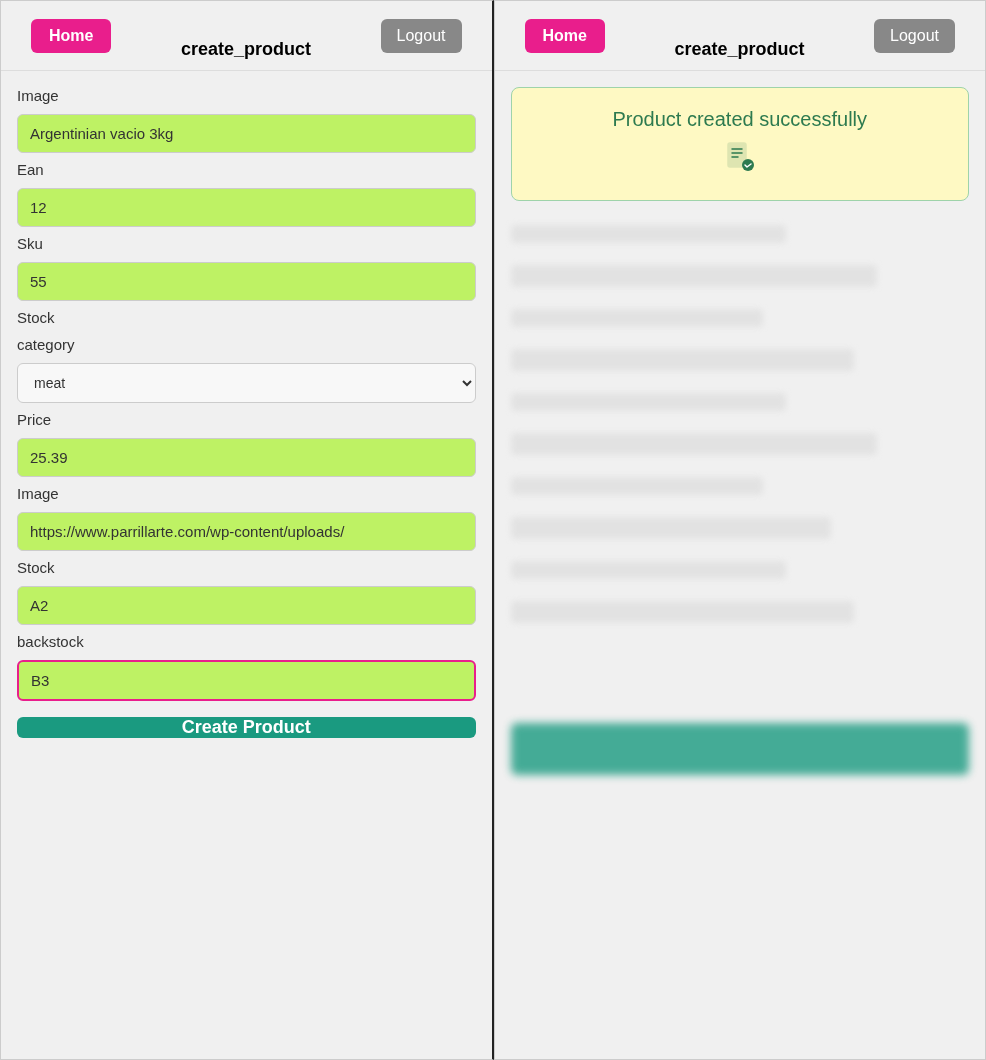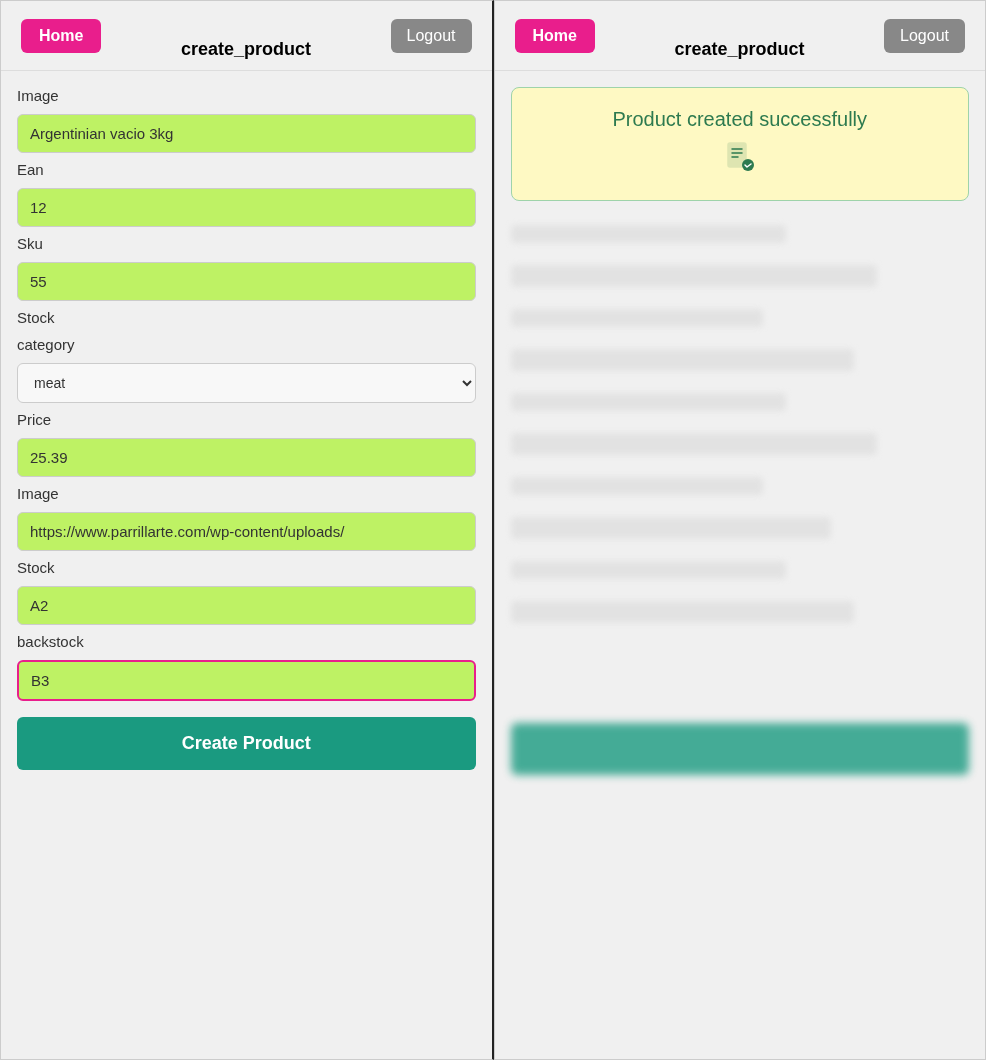--- a/index.html
+++ b/index.html
@@ -31,21 +31,21 @@
       border: 1px solid #ccc;
     }
 
     .panel-left {
       border-right: 2px solid #222;
     }
 
     .navbar {
       display: flex;
       align-items: center;
-      padding: 10px 20px;
+      padding: 10px 30px;
       background: #f0f0f0;
       border-bottom: 1px solid #ddd;
       gap: 16px;
     }
 
     .nav-home-btn {
       background: #e91e8c;
       color: white;
       border: none;
       border-radius: 6px;
@@ -108,21 +108,20 @@
       border: 1px solid #ccc;
       border-radius: 6px;
       font-size: 14px;
       background: #f8f8f8;
       color: #333;
       appearance: auto;
     }
 
     .create-btn {
       width: 100%;
-      padding: 16px;
       background: #1a9a80;
       color: white;
       border: none;
       border-radius: 6px;
       font-size: 18px;
       font-weight: bold;
       cursor: pointer;
       margin-top: 8px;
     }
 

